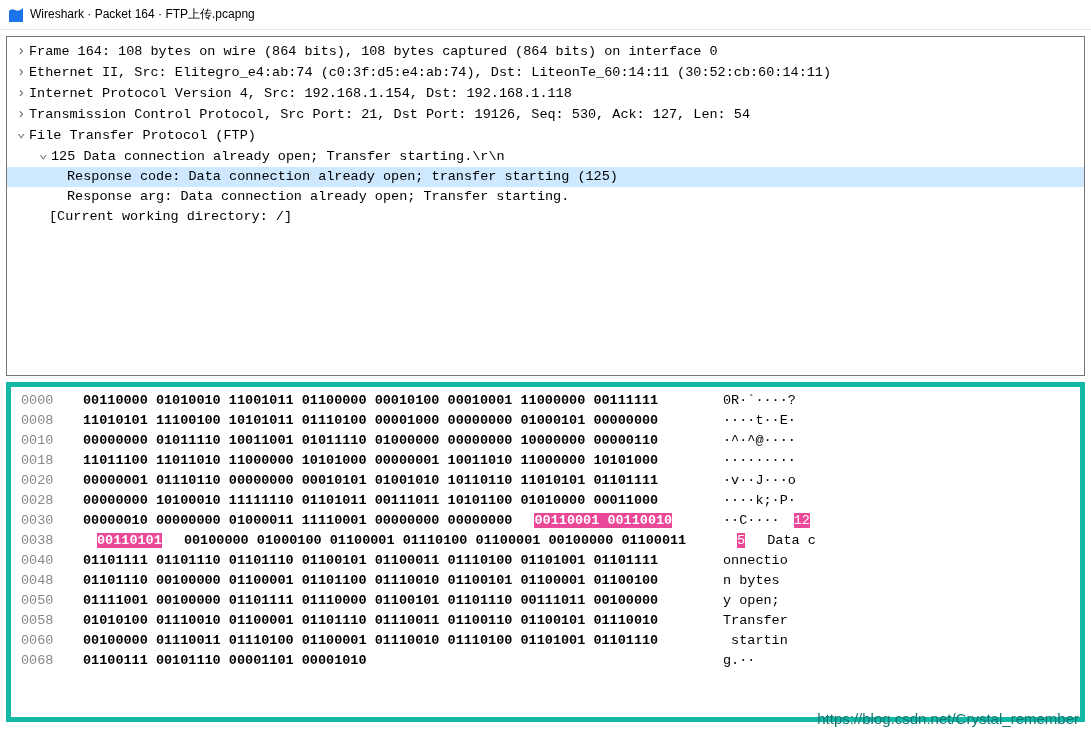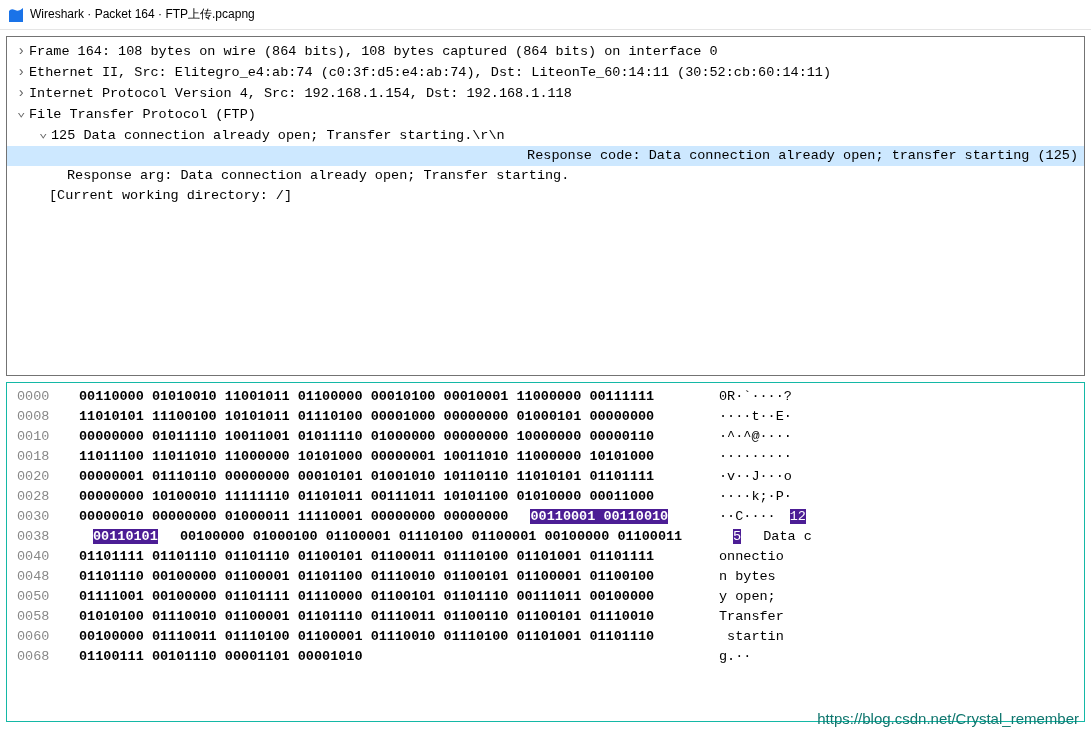--- a/index.html
+++ b/index.html
@@ -49,24 +49,23 @@
   .tree-row.indent2a { padding-left: 42px; }
   .caret {
     display: inline-block;
     width: 12px;
     color: #666;
   }
   .caret.right::before { content: "›"; font-size: 14px; }
   .caret.down::before { content: "⌄"; font-size: 14px; position: relative; top: -2px;}
   .selected-row {
     background: #cde8ff;
-    text-align: right;
   }
   .bytes-pane {
-    border: 1px solid #14b8a6;
+    border: 5px solid #14b8a6;
     margin: 0 6px 6px 6px;
     height: 340px;
     overflow: auto;
     background: #fff;
     font-family: Consolas, "Courier New", monospace;
     font-size: 13.5px;
     line-height: 20px;
     padding: 4px 0;
   }
   .hex-row {
@@ -82,21 +81,21 @@
   .bits {
     width: 640px;
     flex-shrink: 0;
     font-weight: 600;
   }
   .ascii {
     color: #000;
   }
   .chunk { display: inline; margin-left: 14px; }
   .hl {
-    background: #4c1d95;
+    background: #ec4899;
     color: #fff;
   }
   .watermark {
     position: fixed;
     right: 12px;
     bottom: 10px;
     color: #0f766e;
     font-size: 15px;
     font-family: sans-serif;
     pointer-events: none;
@@ -111,20 +110,21 @@
         <path d="M1 15 L1 4 Q3 1 7 3 Q11 5 15 1 L15 15 Z" fill="#1a73e8"></path>
       </svg>
   </span>
   <span class="title-text">Wireshark · Packet 164 · FTP上传.pcapng</span>
 </div>
 
 <div class="details-pane">
   <div class="tree-row"><span class="caret right"></span><span>Frame 164: 108 bytes on wire (864 bits), 108 bytes captured (864 bits) on interface 0</span></div>
   <div class="tree-row"><span class="caret right"></span><span>Ethernet II, Src: Elitegro_e4:ab:74 (c0:3f:d5:e4:ab:74), Dst: LiteonTe_60:14:11 (30:52:cb:60:14:11)</span></div>
   <div class="tree-row"><span class="caret right"></span><span>Internet Protocol Version 4, Src: 192.168.1.154, Dst: 192.168.1.118</span></div>
+  <div class="tree-row"><span class="caret right"></span><span>Transmission Control Protocol, Src Port: 21, Dst Port: 19126, Seq: 530, Ack: 127, Len: 54</span></div>
   <div class="tree-row"><span class="caret down"></span><span>File Transfer Protocol (FTP)</span></div>
   <div class="tree-row indent1"><span class="caret down"></span><span>125 Data connection already open; Transfer starting.\r\n</span></div>
   <div class="tree-row indent2 selected-row"><span>Response code: Data connection already open; transfer starting (125)</span></div>
   <div class="tree-row indent2"><span>Response arg: Data connection already open; Transfer starting.</span></div>
   <div class="tree-row indent2a"><span>[Current working directory: /]</span></div>
 </div>
 
 <div class="bytes-pane">
 <div class="hex-row"><span class="offset">0000</span><span class="bits"><span class="chunk">00110000 01010010 11001011 01100000 00010100 00010001 11000000 00111111</span></span><span class="ascii"><span class="chunk">0R·`····?</span></span></div>
     <div class="hex-row"><span class="offset">0008</span><span class="bits"><span class="chunk">11010101 11100100 10101011 01110100 00001000 00000000 01000101 00000000</span></span><span class="ascii"><span class="chunk">····t··E·</span></span></div>

